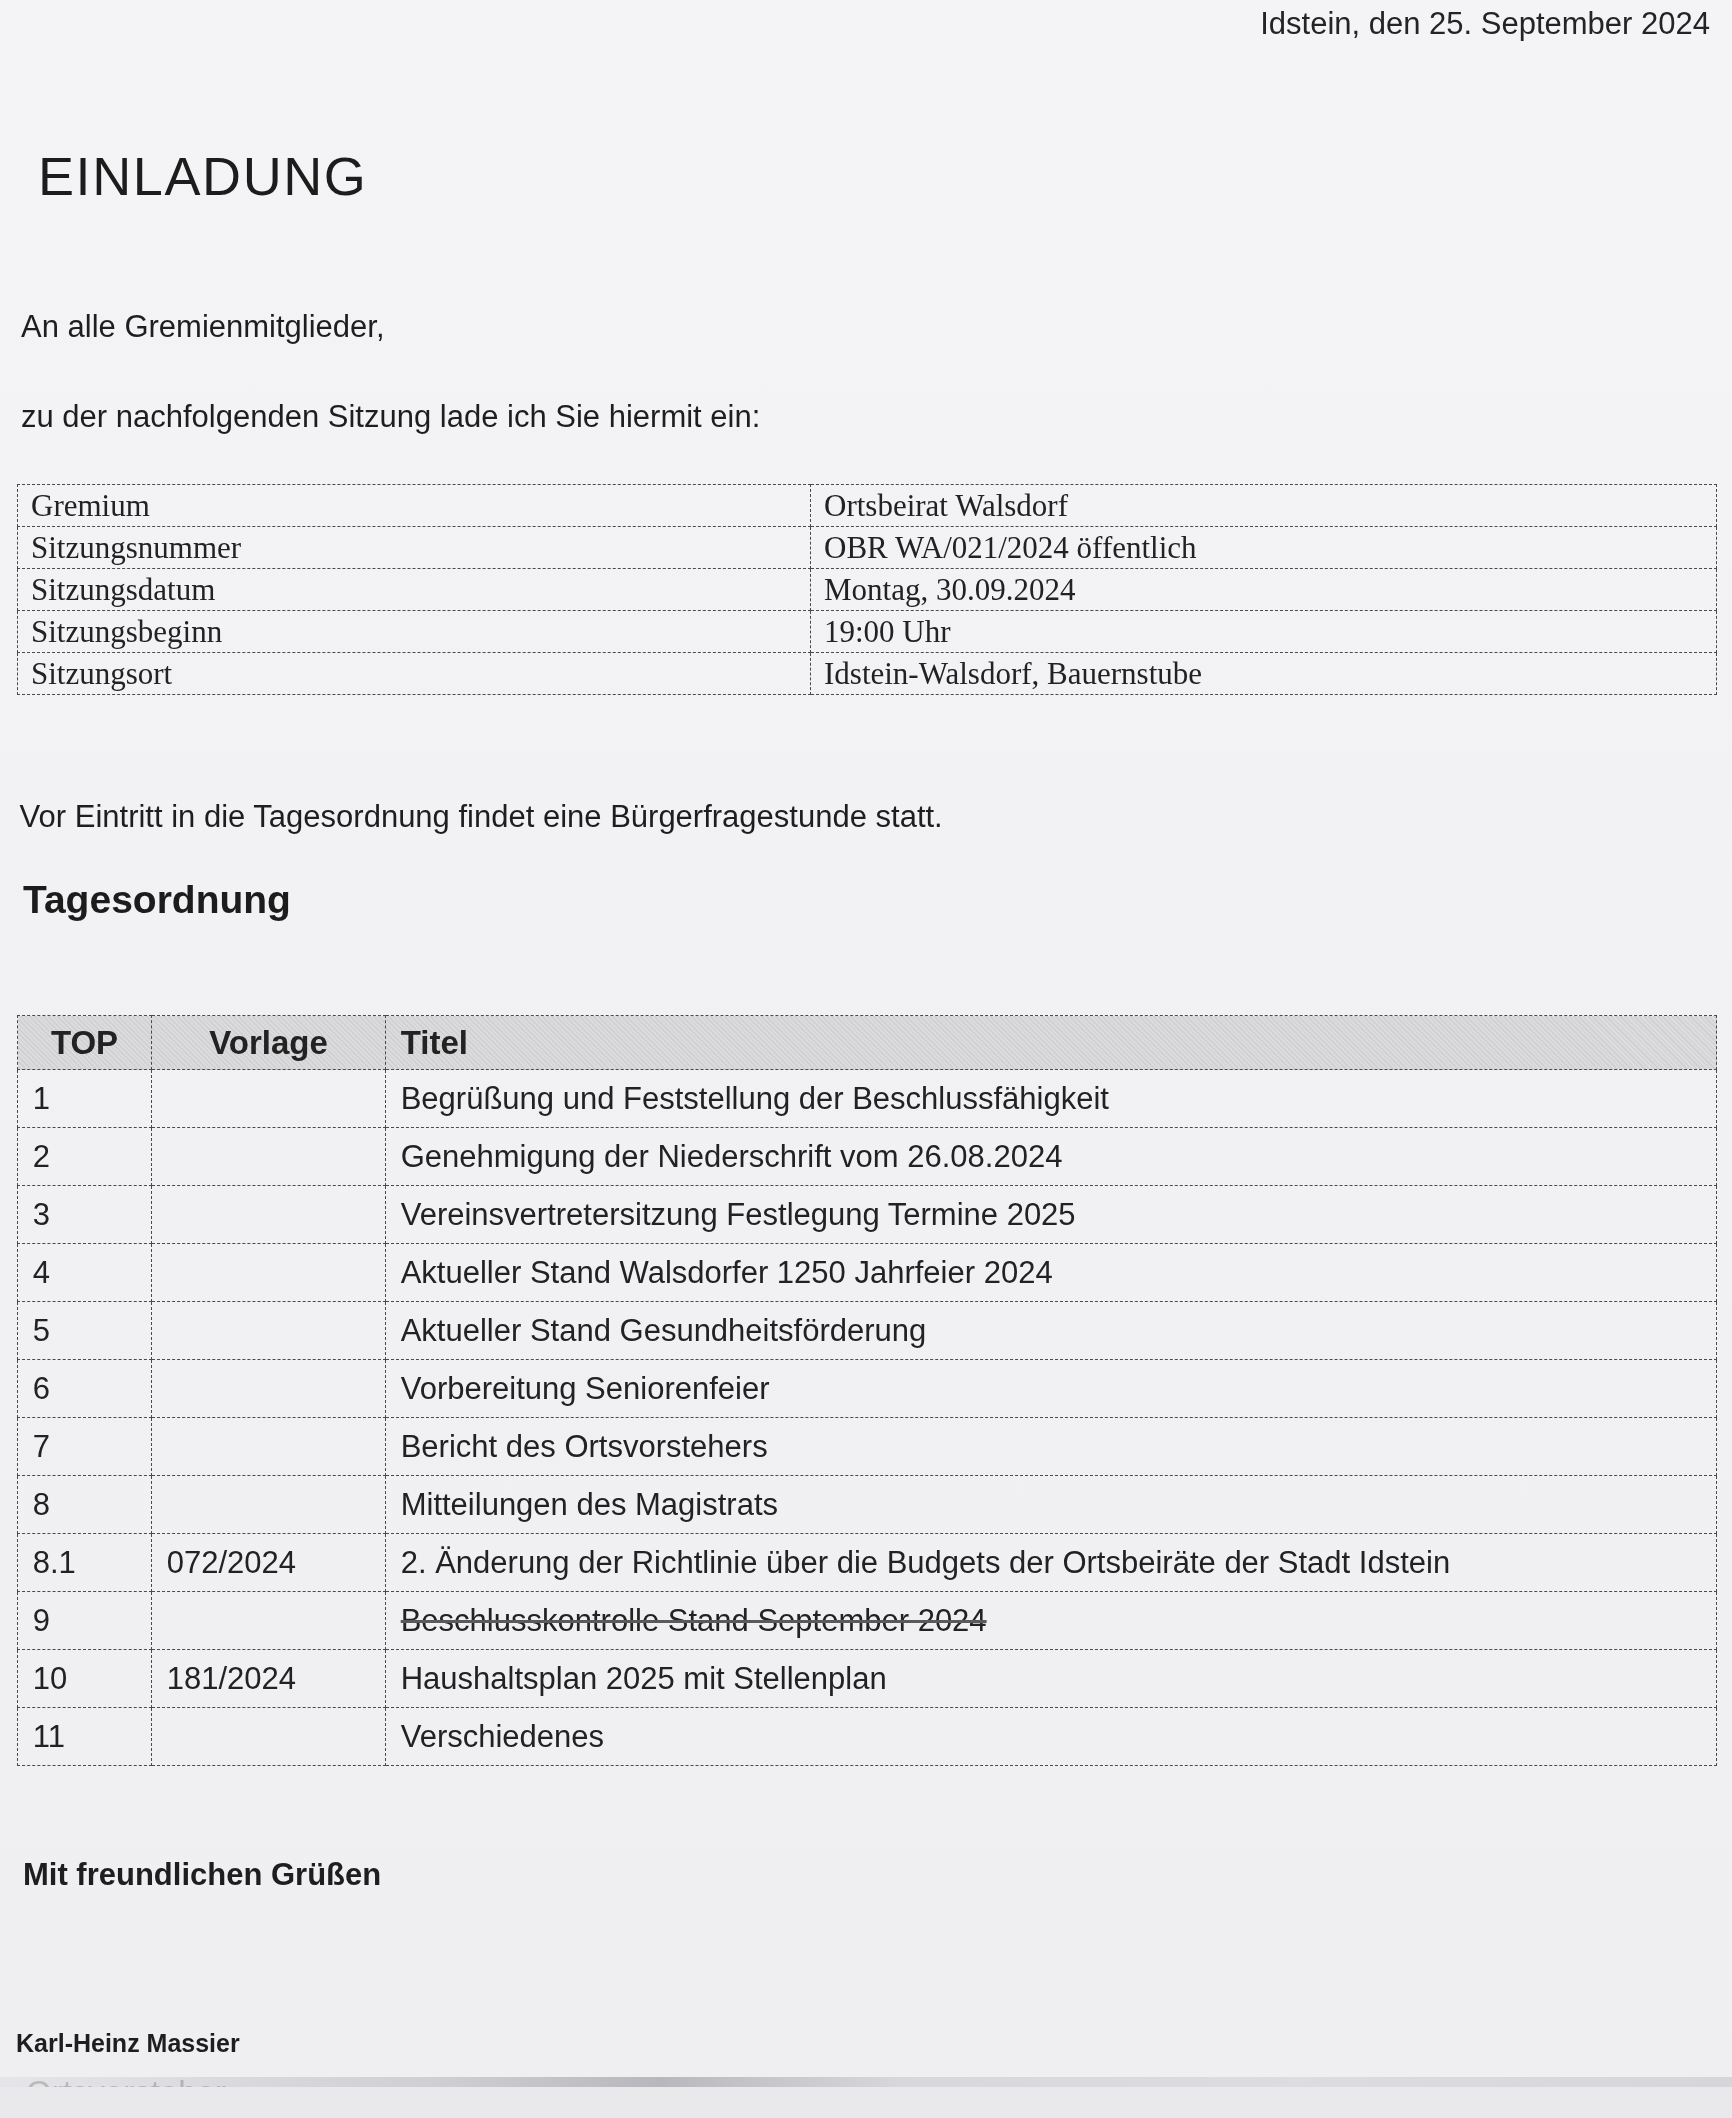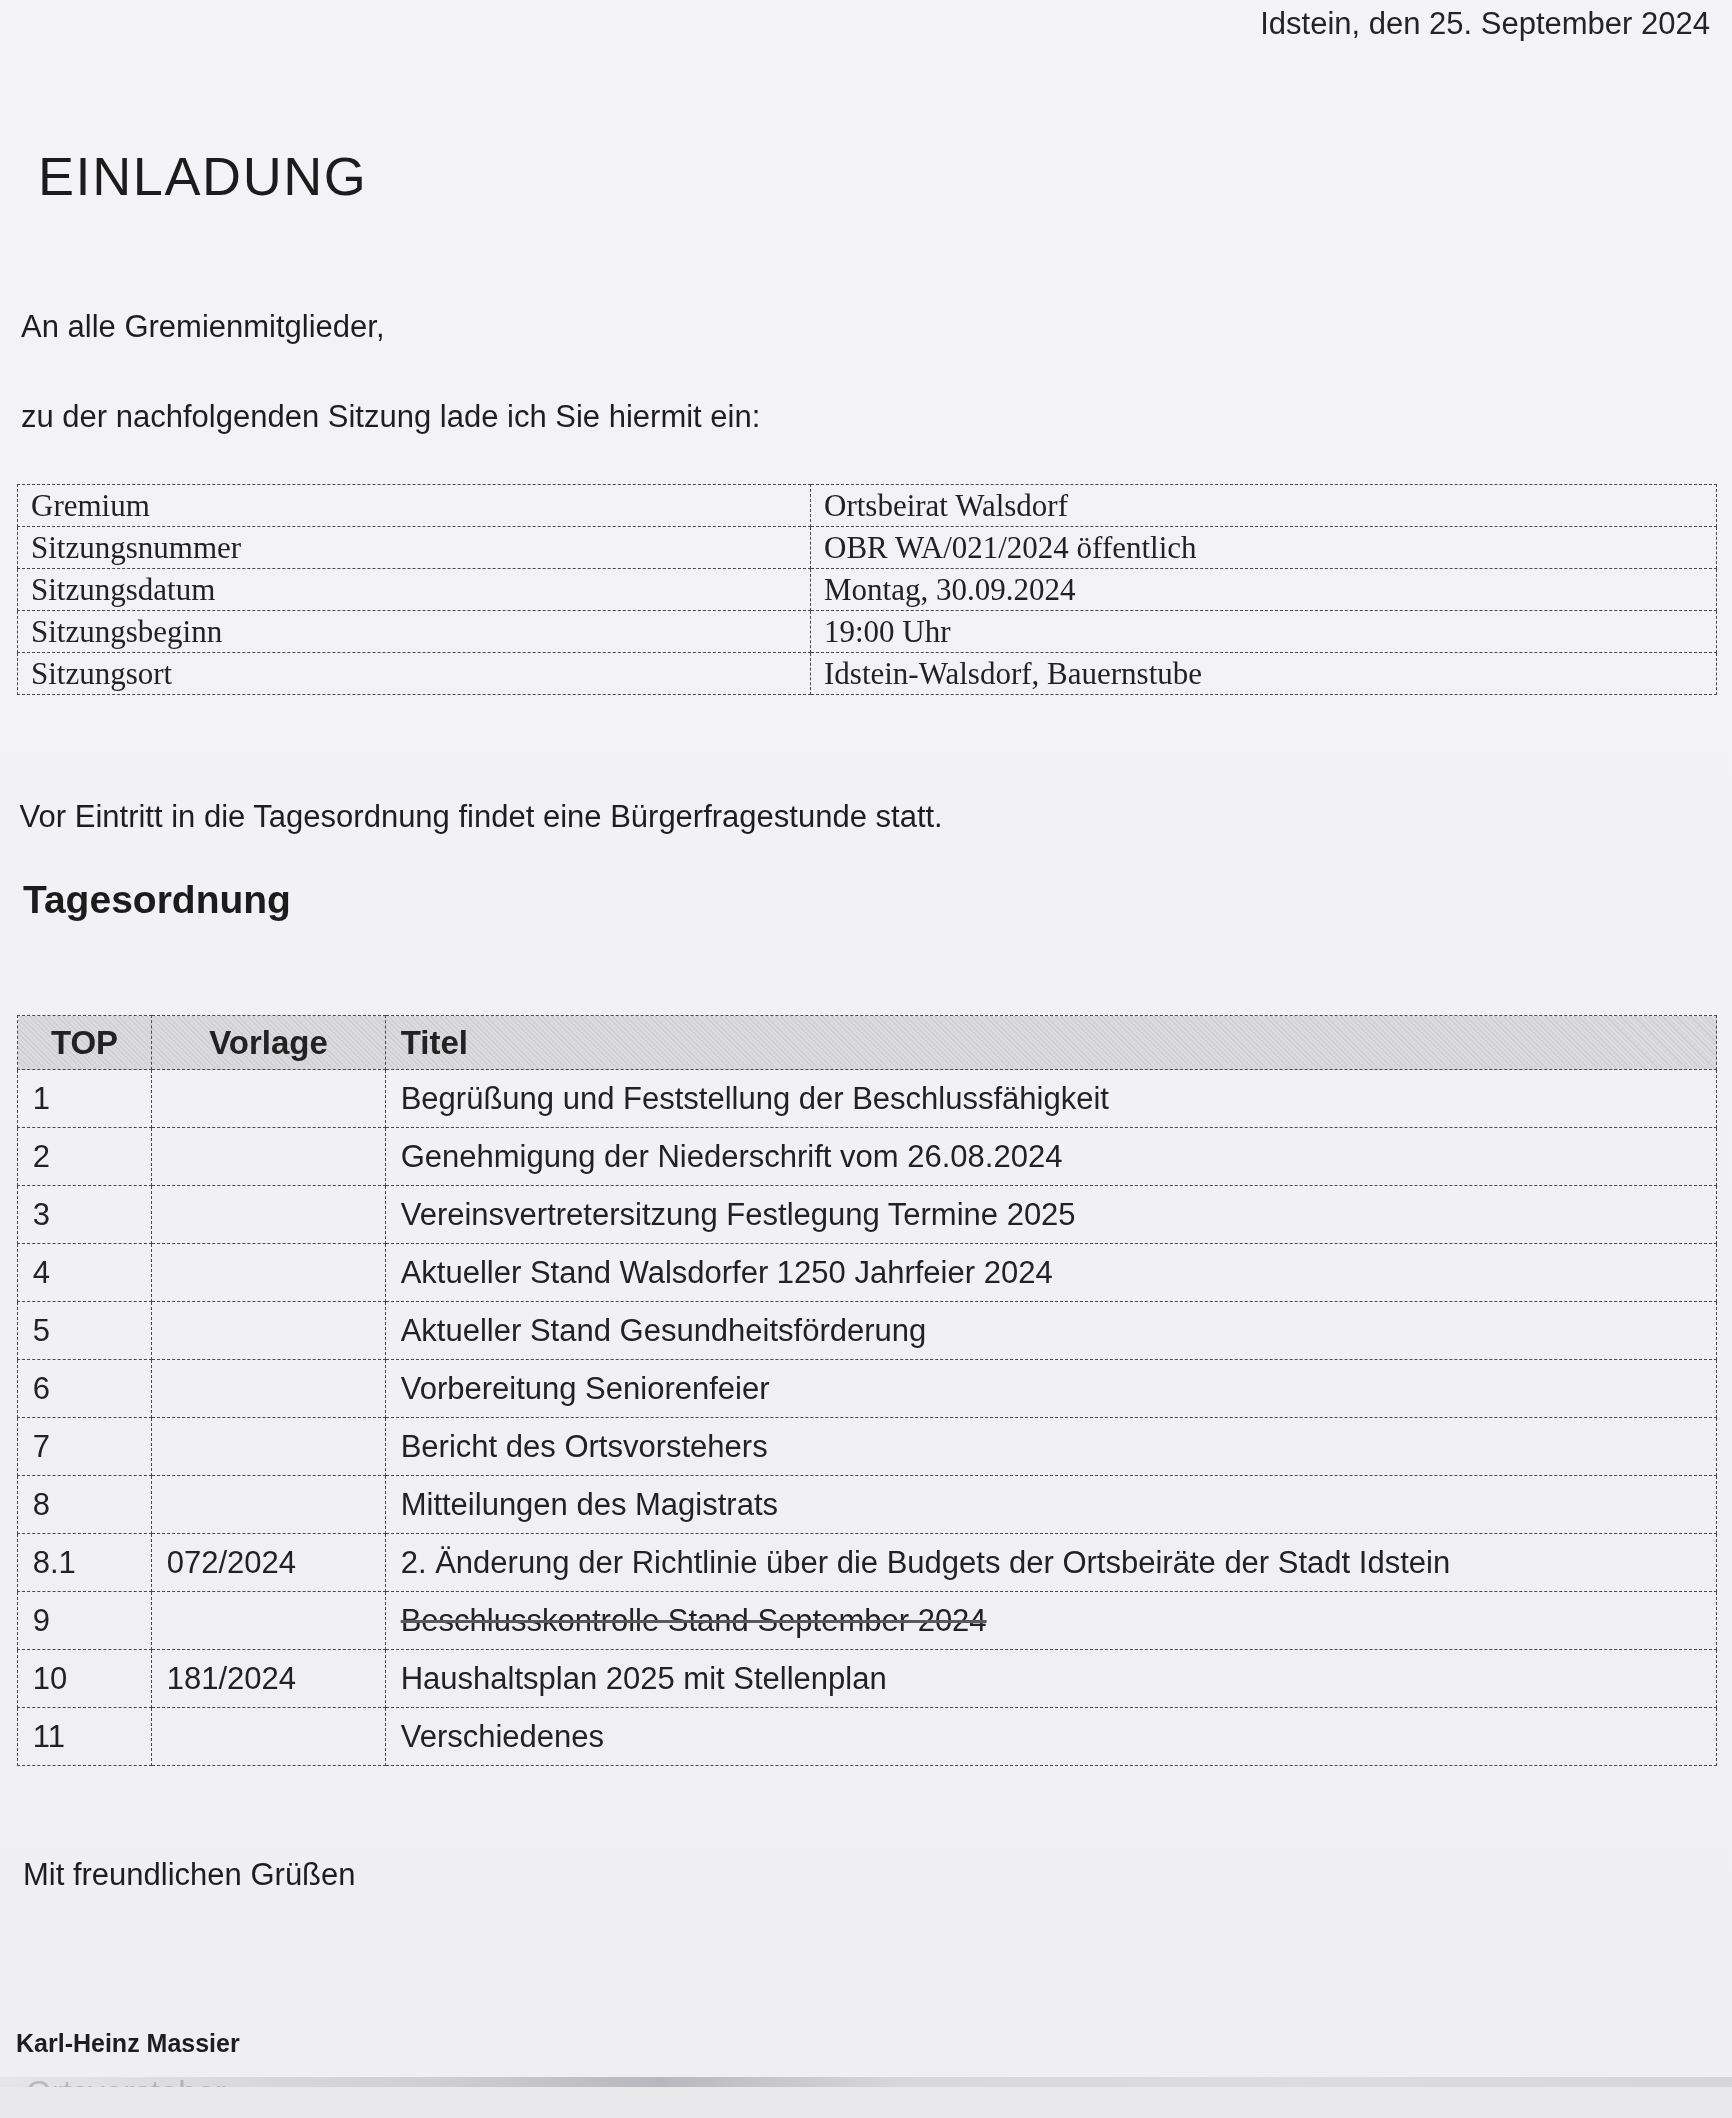--- a/index.html
+++ b/index.html
@@ -26,21 +26,21 @@
     top: 145px;
     left: 38px;
     font-size: 54px;
     font-weight: normal;
     letter-spacing: 1.6px;
     color: #1c1c1c;
   }
   .salutation { position: absolute; top: 309px; left: 21px; font-size: 31px; }
   .intro      { position: absolute; top: 399px; left: 21px; font-size: 31px; }
   .note       { position: absolute; top: 799px; left: 19.6px; font-size: 31px; }
-  .closing    { position: absolute; top: 1857px; left: 23px; font-size: 31px; }
+  .closing    { position: absolute; top: 1857px; left: 23px; font-size: 31px; font-weight: bold; }
   .sig-name   { position: absolute; top: 2029px; left: 16px; font-size: 25px; font-weight: bold; }
   .sig-role   { position: absolute; top: 2074px; left: 26px; font-size: 33px; }
   .agenda-heading {
     position: absolute;
     top: 878px;
     left: 23px;
     font-size: 39px;
     font-weight: bold;
     color: #1c1c1c;
     text-align: right;

